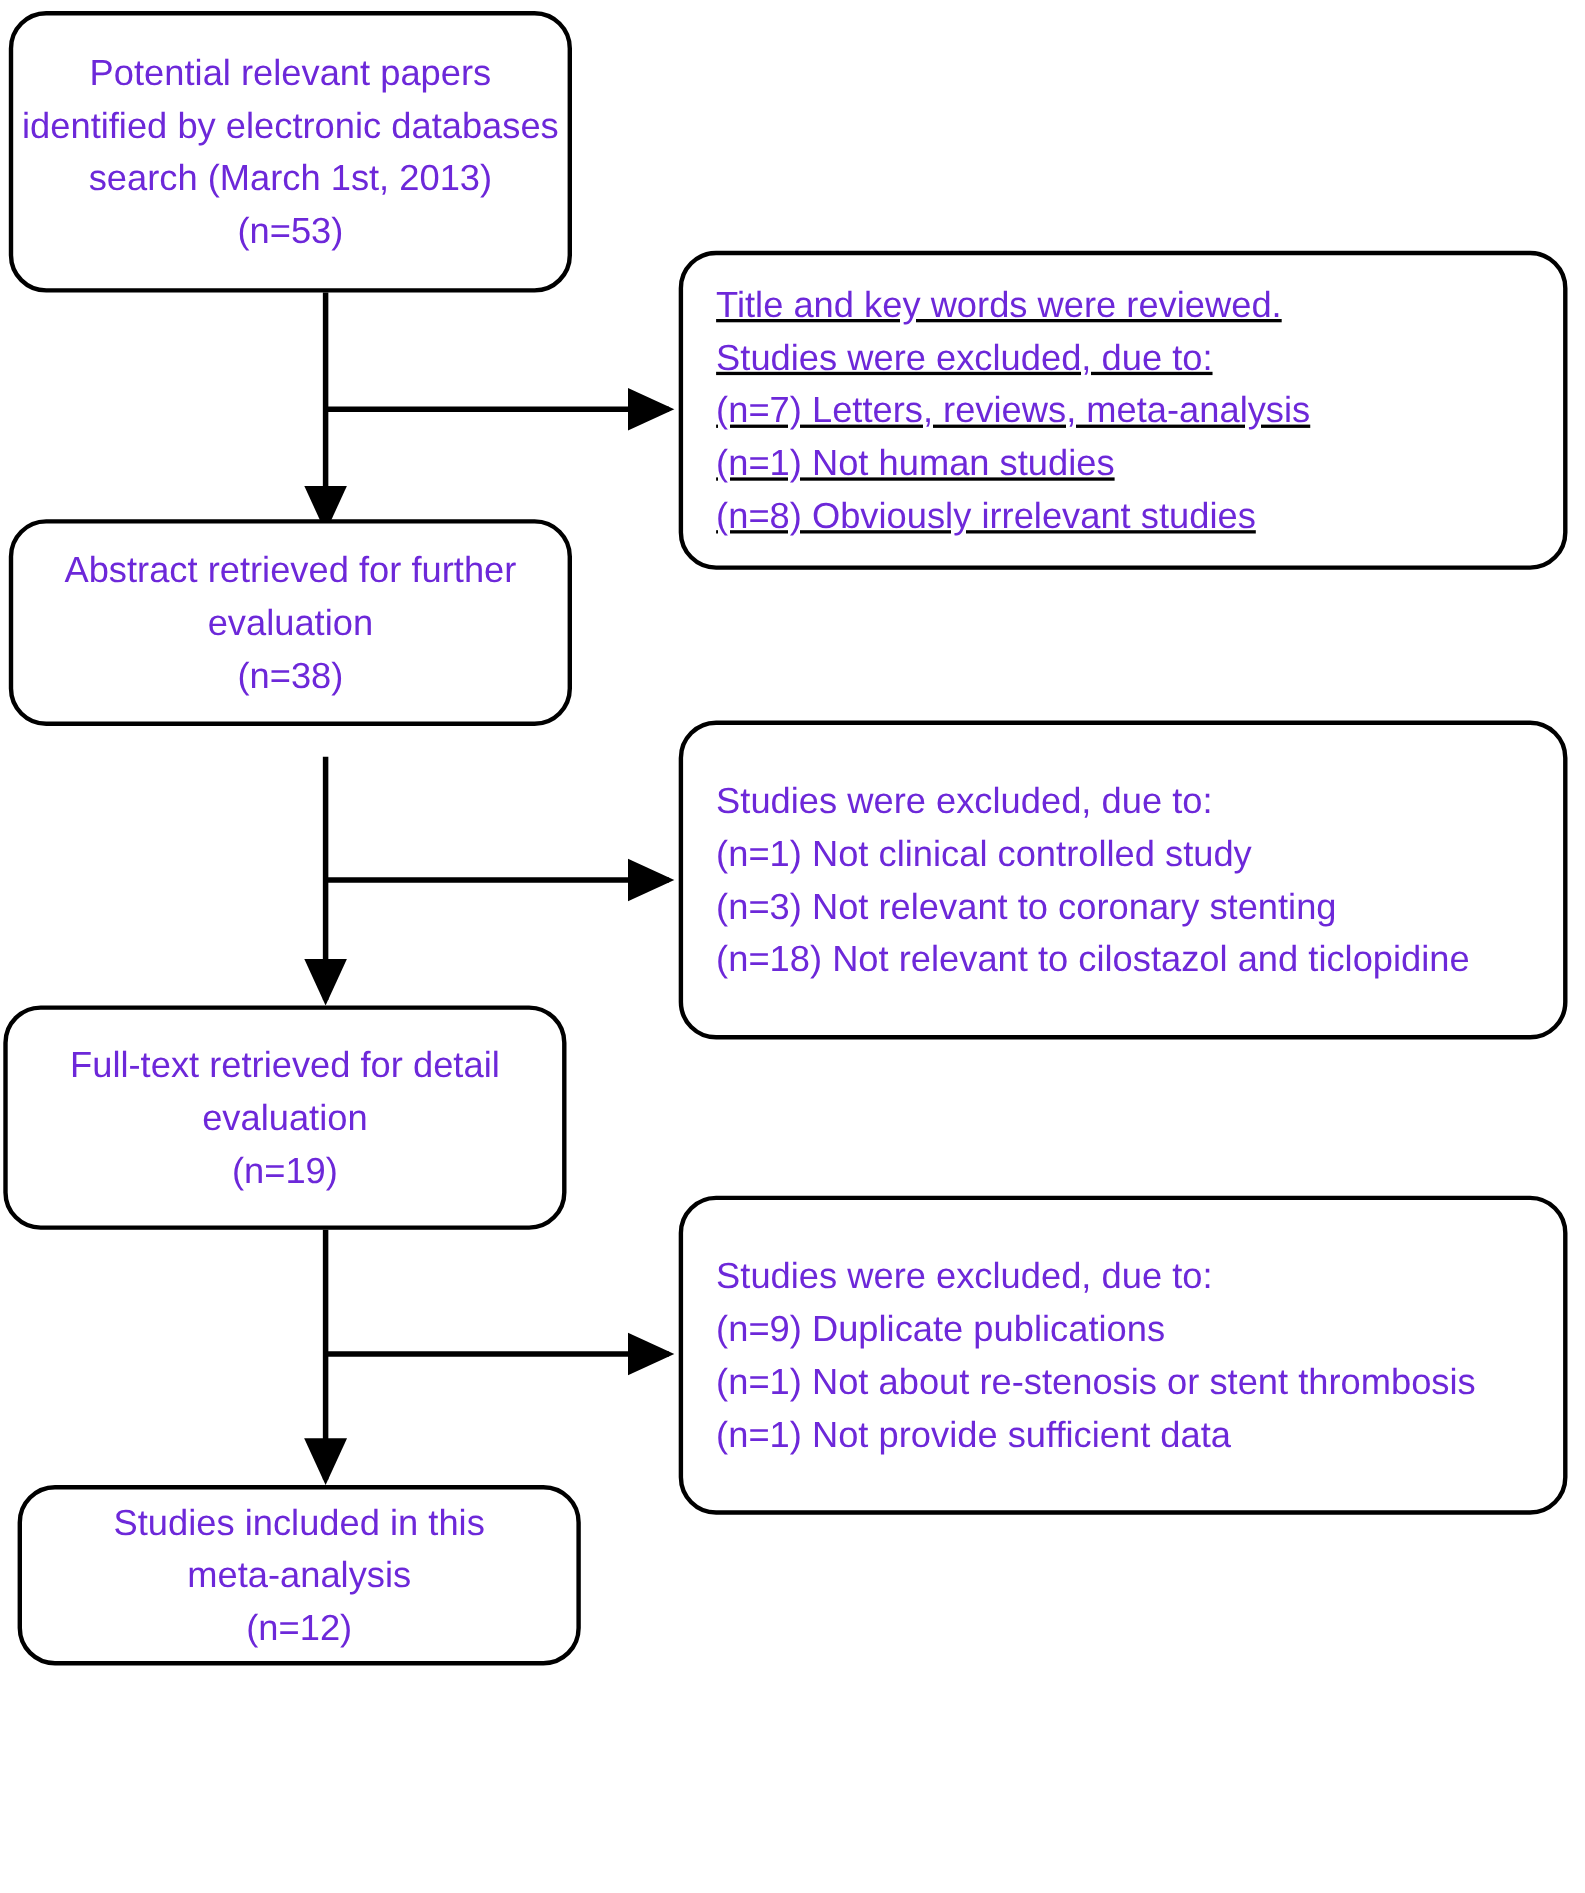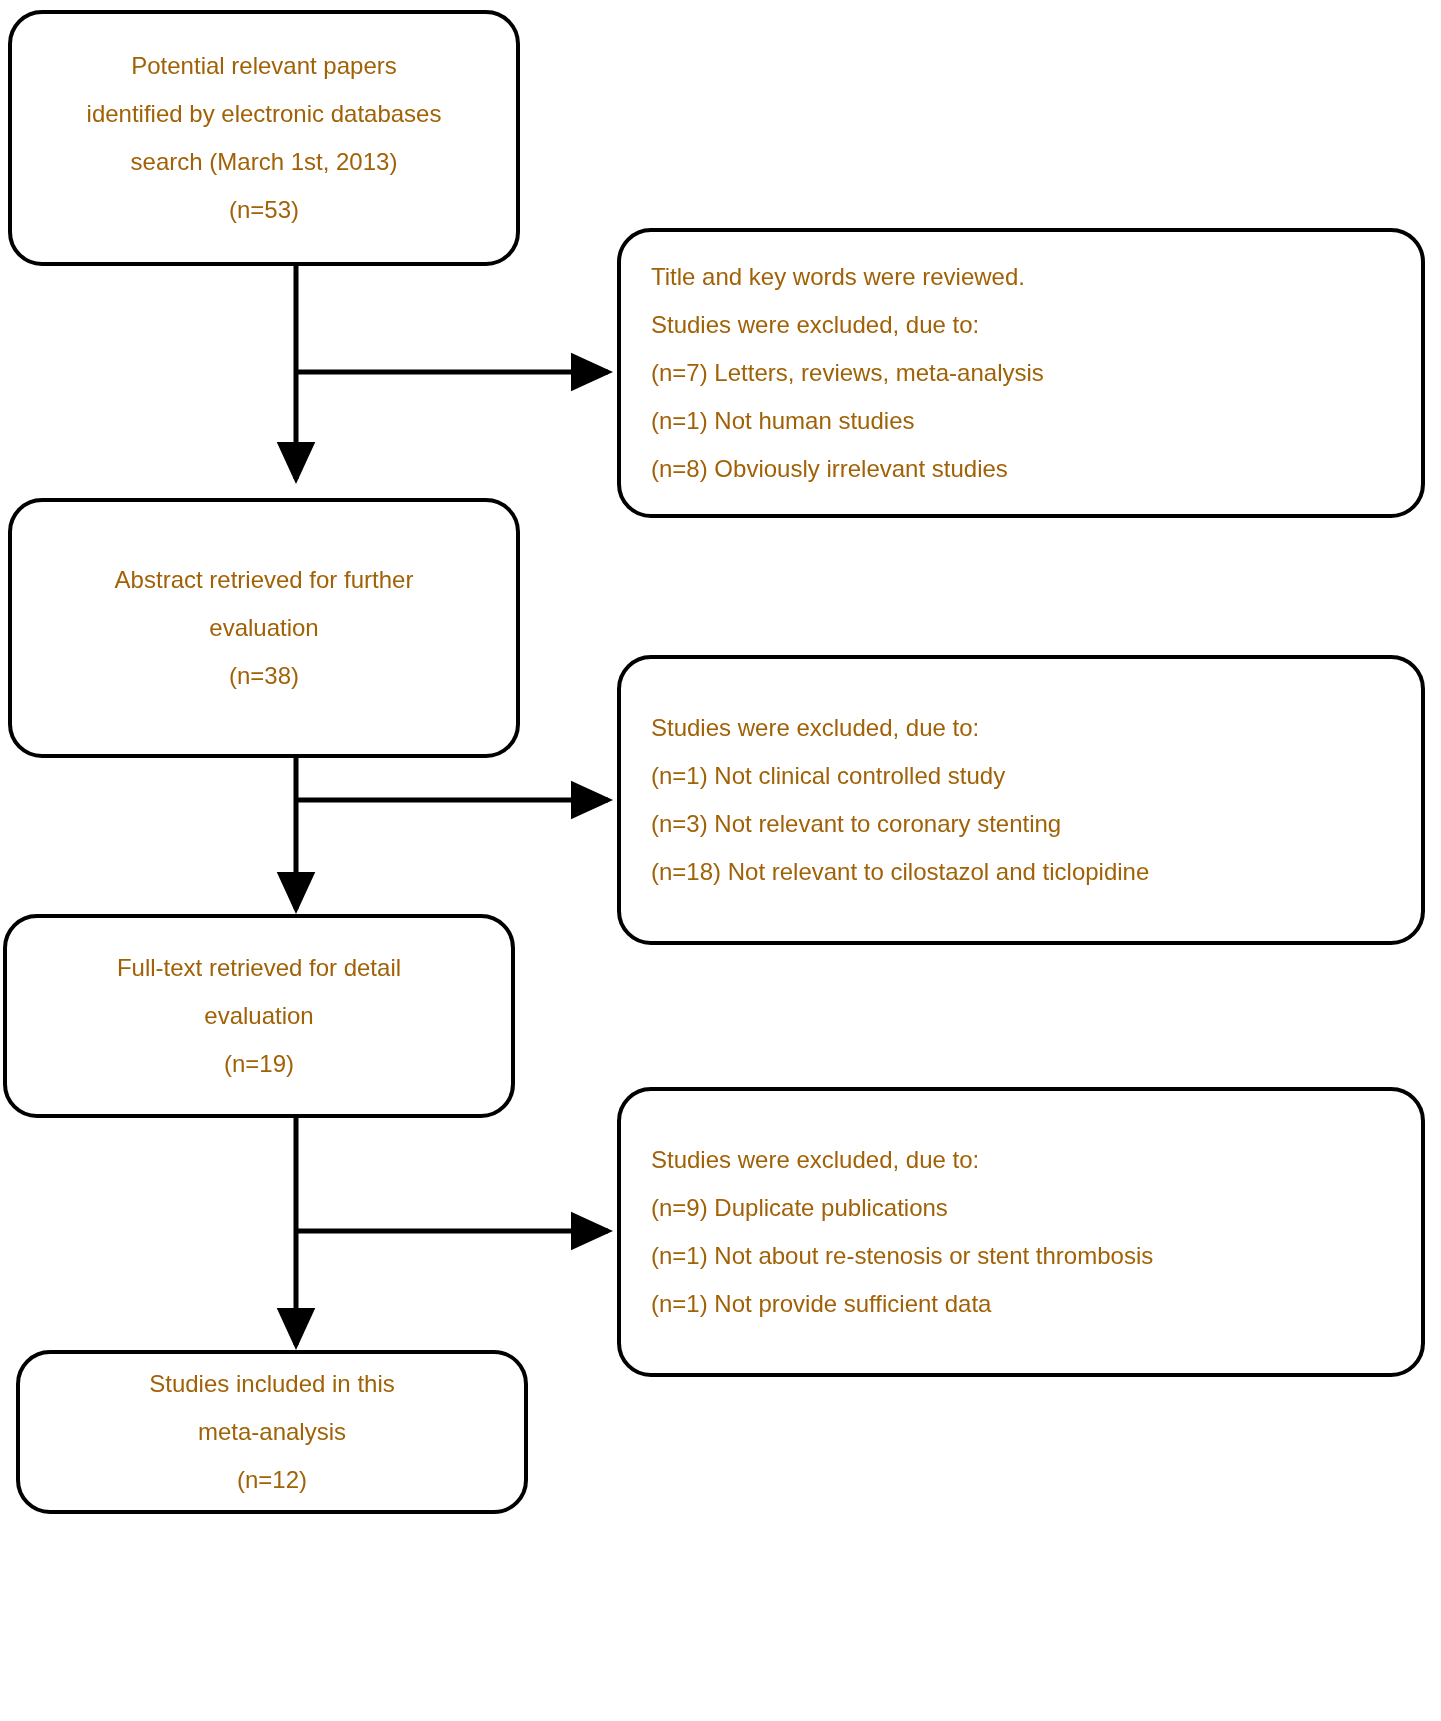--- a/index.html
+++ b/index.html
@@ -35,22 +35,22 @@
     text-align: left;
   }
   .line {
     position: absolute;
     margin: 0;
     padding: 0;
   }
   .node .line {
     position: static;
     display: block;
-    color: #a16207;
-    font-size: 24px;
+    color: #6d28d9;
+    font-size: 33px;
     line-height: 48px;
     white-space: nowrap;
   }
   .node.right .line {
     white-space: normal;
     padding-left: 30px;
     padding-right: 18px;
   }
   svg.edges {
     position: absolute;
@@ -86,39 +86,39 @@
     <line x1="296" y1="1231" x2="608" y2="1231" stroke="#000000" stroke-width="5" marker-end="url(#arrowhead)"></line>
   </svg>
 
   <div class="node left" style="left:8px; top:10px; width:512px; height:256px;">
     <span class="line">Potential relevant papers</span>
     <span class="line">identified by electronic databases</span>
     <span class="line">search (March 1st, 2013)</span>
     <span class="line">(n=53)</span>
   </div>
 
-  <div class="node left" style="left:8px; top:498px; width:512px; height:260px;">
+  <div class="node left" style="left:8px; top:472px; width:512px; height:188px;">
     <span class="line">Abstract retrieved for further</span>
     <span class="line">evaluation</span>
     <span class="line">(n=38)</span>
   </div>
 
   <div class="node left" style="left:3px; top:914px; width:512px; height:204px;">
     <span class="line">Full-text retrieved for detail</span>
     <span class="line">evaluation</span>
     <span class="line">(n=19)</span>
   </div>
 
   <div class="node left" style="left:16px; top:1350px; width:512px; height:164px;">
     <span class="line">Studies included in this</span>
     <span class="line">meta-analysis</span>
     <span class="line">(n=12)</span>
   </div>
 
-  <div class="node right" style="left:617px; top:228px; width:808px; height:290px;">
+  <div class="node right" style="left:617px; top:228px; width:808px; height:290px;text-decoration:underline;">
     <span class="line">Title and key words were reviewed.</span>
     <span class="line">Studies were excluded, due to:</span>
     <span class="line">(n=7) Letters, reviews, meta-analysis</span>
     <span class="line">(n=1) Not human studies</span>
     <span class="line">(n=8) Obviously irrelevant studies</span>
   </div>
 
   <div class="node right" style="left:617px; top:655px; width:808px; height:290px;">
     <span class="line">Studies were excluded, due to:</span>
     <span class="line">(n=1) Not clinical controlled study</span>

